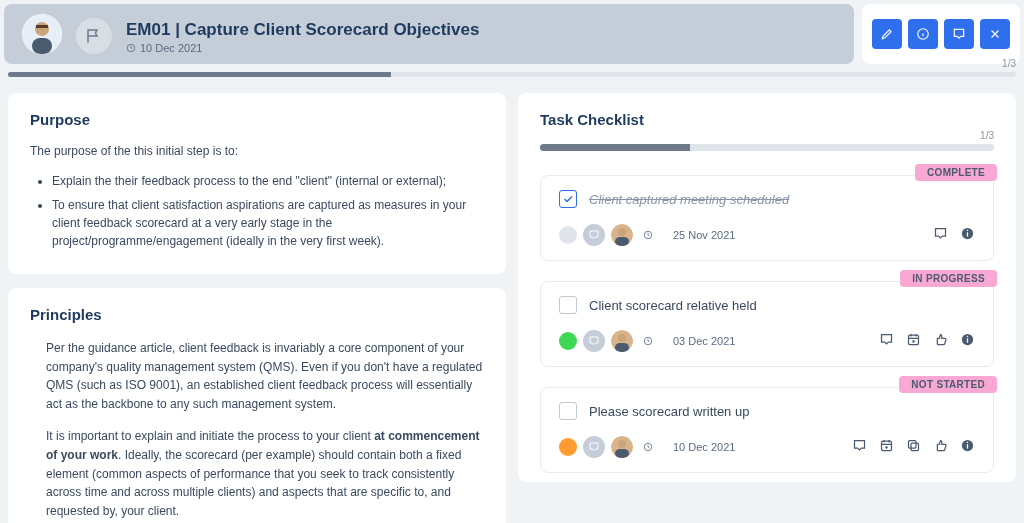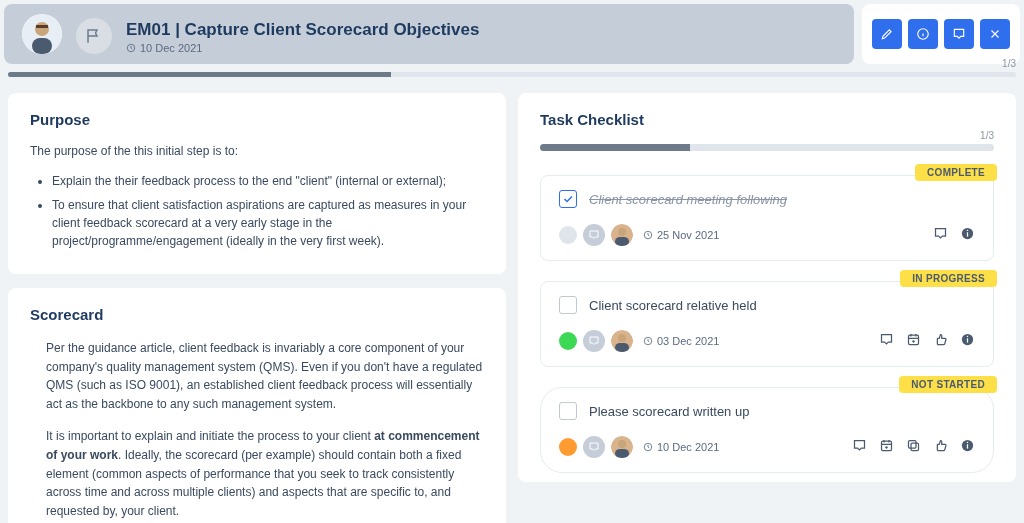--- a/index.html
+++ b/index.html
@@ -38,38 +38,38 @@
 ul.bul li { font-size: 12px; color: #3a4a5f; margin-bottom: 6px; line-height: 1.5; }
 .para { font-size: 12px; color: #3a4a5f; line-height: 1.55; margin-bottom: 14px; margin-left: 16px; }
 .para b { font-weight: 700; }
 
 .task-prog { position: relative; margin-bottom: 24px; }
 .task-prog .track { height: 7px; background: #dfe5eb; border-radius: 4px; }
 .task-prog .fill { height: 7px; background: #6c7a8a; border-radius: 4px 0 0 4px; width: 33%; }
 .task-prog .label { position: absolute; right: 0; top: -14px; font-size: 10px; color: #8a95a5; }
 
 .task { border: 1px solid #e6ebf0; border-radius: 8px; margin-bottom: 20px; padding: 0; position: relative; }
-.badge { position: absolute; right: -4px; top: -12px; background: #fde047; border-radius: 4px; padding: 3px 12px; font-size: 10px; font-weight: 700; color: #4a5a6f; letter-spacing: 0.3px; }
+.badge { position: absolute; right: -4px; top: -12px; background: #f9a8d4; border-radius: 4px; padding: 3px 12px; font-size: 10px; font-weight: 700; color: #4a5a6f; letter-spacing: 0.3px; }
 .task-row1 { display: flex; align-items: center; gap: 12px; padding: 14px 18px 10px 18px; }
 .chk { width: 18px; height: 18px; border: 1px solid #c0c8d2; border-radius: 3px; display: flex; align-items: center; justify-content: center; background: #fff; flex-shrink: 0; }
 .chk.done { border-color: #2f6fed; }
 .chk.done svg { width: 12px; height: 12px; stroke: #2f6fed; stroke-width: 3; fill: none; }
 .task-title { font-size: 13px; color: #3a4a5f; }
 .task-title.strike { text-decoration: line-through; font-style: italic; color: #8a95a5; }
 .task-row2 { display: flex; align-items: center; justify-content: space-between; padding: 6px 18px 14px 18px; }
 .meta-left { display: flex; align-items: center; gap: 6px; }
 .dot { width: 18px; height: 18px; border-radius: 50%; }
 .dot.grey { background: #dfe5eb; }
 .dot.green { background: #3dd955; }
 .dot.orange { background: #ff9b2f; }
 .bubble { width: 22px; height: 22px; border-radius: 50%; background: #c5cdd8; display: flex; align-items: center; justify-content: center; }
 .bubble svg { width: 12px; height: 12px; stroke: #fff; fill: none; stroke-width: 2; }
 .mini-av { width: 22px; height: 22px; border-radius: 50%; overflow: hidden; }
 .mini-av svg { width: 22px; height: 22px; }
-.task-date { font-size: 11px; color: #5a6b7f; display: flex; align-items: center; gap: 4px; margin-left: 4px; }
+.task-date { font-size: 11px; color: #5a6b7f; display: flex; align-items: center; gap: 20px; margin-left: 4px; }
 .meta-right { display: flex; align-items: center; gap: 12px; }
 .ricon svg { width: 15px; height: 15px; stroke: #4a5a6f; fill: none; stroke-width: 2; }
 .ricon.fill svg { fill: #4a5a6f; stroke: none; }
 .principles-card { overflow: hidden; }
 </style>
 </head>
 <body>
 
 <div class="page">
   <div class="header-bar">
@@ -137,21 +137,21 @@
       <div class="card">
         <h2>Purpose</h2>
         <div class="intro">The purpose of the this initial step is to:</div>
         <ul class="bul">
           <li>Explain the their feedback process to the end "client" (internal or external);</li>
           <li>To ensure that client satisfaction aspirations are captured as measures in your client feedback scorecard at a very early stage in the project/programme/engagement (ideally in the very first week).</li>
         </ul>
       </div>
 
       <div class="card principles-card">
-        <h2>Scorecard</h2>
+        <h2>Principles</h2>
         <div class="para">Per the guidance article, client feedback is invariably a core component of your company's quality management system (QMS). Even if you don't have a regulated QMS (such as ISO 9001), an established client feedback process will essentially act as the backbone to any such management system.</div>
         <div class="para">
           <span>It is important to explain and initiate the process to your client </span><b>at commencement of your work</b><span>. Ideally, the scorecard (per example) should contain both a fixed element (common aspects of performance that you seek to track consistently across time and across multiple clients) and aspects that are specific to, and requested by, your client.</span>
         </div>
         <div class="para">You will want to ensure that the completed Client Scorecard gets shared with the entire project team - especially so with regards to communicating the client-specific objectives (and their relative</div>
       </div>
     </div>
 
     <div class="col-right">
       <div class="card" style="padding-bottom:5px;">
@@ -164,21 +164,21 @@
         </div>
 
         <div class="task">
           <div class="badge">COMPLETE</div>
           <div class="task-row1">
             <div class="chk done">
                 <svg viewBox="0 0 24 24">
                   <path d="M5 12l5 5L20 7"></path>
                 </svg>
               </div>
-            <div class="task-title strike">Client scorecard meeting following</div>
+            <div class="task-title strike">Client captured meeting scheduled</div>
           </div>
           <div class="task-row2">
             <div class="meta-left">
               <div class="dot grey"></div>
               <div class="bubble">
                   <svg viewBox="0 0 24 24">
                     <path d="M20 4H4v12h5l3 3 3-3h5V4z"></path>
                   </svg>
                 </div>
               <div class="mini-av"><svg viewBox="0 0 22 22">
@@ -251,21 +251,21 @@
                   </svg></span>
               <span class="ricon fill"><svg viewBox="0 0 24 24">
                     <circle cx="12" cy="12" r="9"></circle>
                     <rect x="11" y="10" width="2" height="7" fill="#fff"></rect>
                     <rect x="11" y="6" width="2" height="2" fill="#fff"></rect>
                   </svg></span>
             </div>
           </div>
         </div>
 
-        <div class="task" style="margin-bottom:4px;border-radius:22px;">
+        <div class="task" style="margin-bottom:4px;">
           <div class="badge">NOT STARTED</div>
           <div class="task-row1">
             <div class="chk"></div>
             <div class="task-title">Please scorecard written up</div>
           </div>
           <div class="task-row2">
             <div class="meta-left">
               <div class="dot orange"></div>
               <div class="bubble">
                   <svg viewBox="0 0 24 24">

